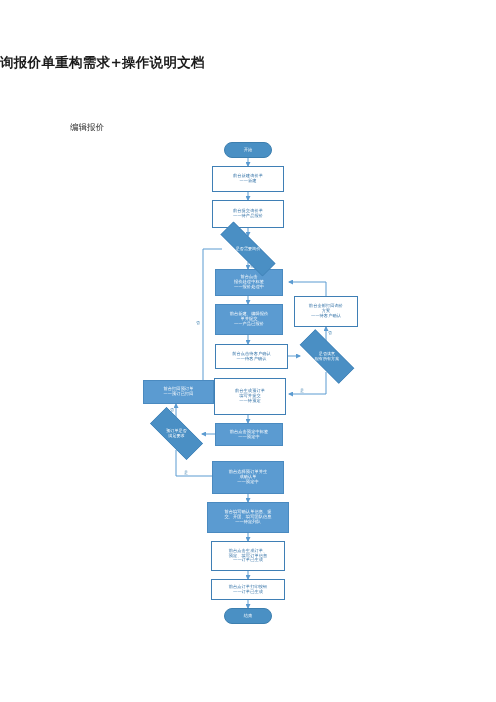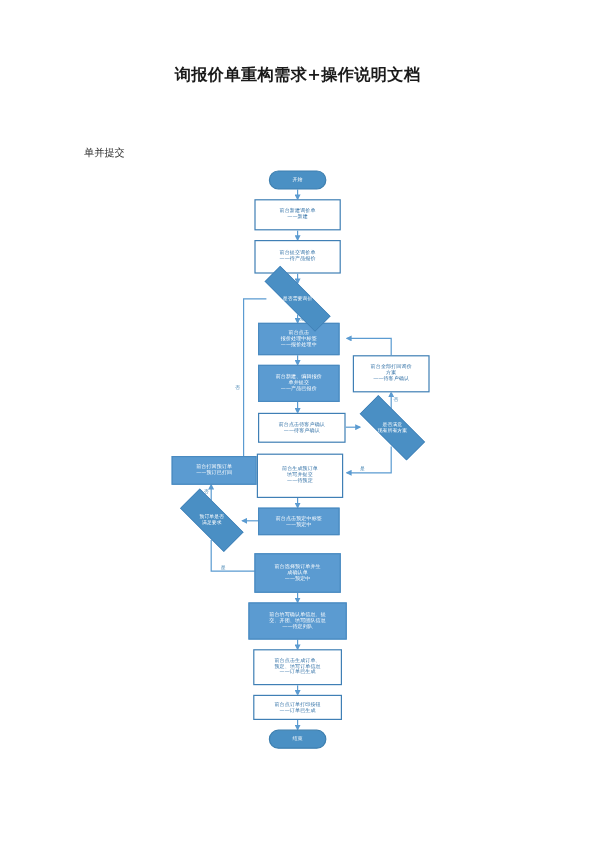--- a/index.html
+++ b/index.html
@@ -10,21 +10,20 @@
     position:relative;
     overflow:hidden;
   }
   .page{
     position:absolute;left:0;top:0;width:496px;height:702px;
     background:#fff;
   }
   .doc-title{
     position:absolute;
     left:0;top:54px;width:496px;
-    text-align:center;
     font-family:"DejaVu Serif","Liberation Serif",serif;
     font-size:13.5px;
     font-weight:700;
     color:#1a1a1a;
     letter-spacing:0.3px;
   }
   .section-label{
     position:absolute;
     left:70px;top:122px;
     font-family:"DejaVu Serif","Liberation Serif",serif;
@@ -106,21 +105,21 @@
     background:transparent;
   }
 </style>
 </head>
 <body>
 
 <div class="page">
 
   <div class="doc-title">询报价单重构需求+操作说明文档</div>
 
-  <div class="section-label">单并提交</div>
+  <div class="section-label">编辑报价</div>
 
   <svg id="flow" viewBox="0 0 496 702">
     <defs>
       <marker id="ah" markerWidth="5" markerHeight="5" refX="4" refY="2.5" orient="auto" markerUnits="userSpaceOnUse">
         <path d="M0,0 L5,2.5 L0,5 z" fill="#5b9bd1"></path>
       </marker>
     </defs>
     <g stroke="#5b9bd1" stroke-width="1" fill="none" marker-end="url(#ah)">
 
       <path d="M248,158 L248,166"></path>

